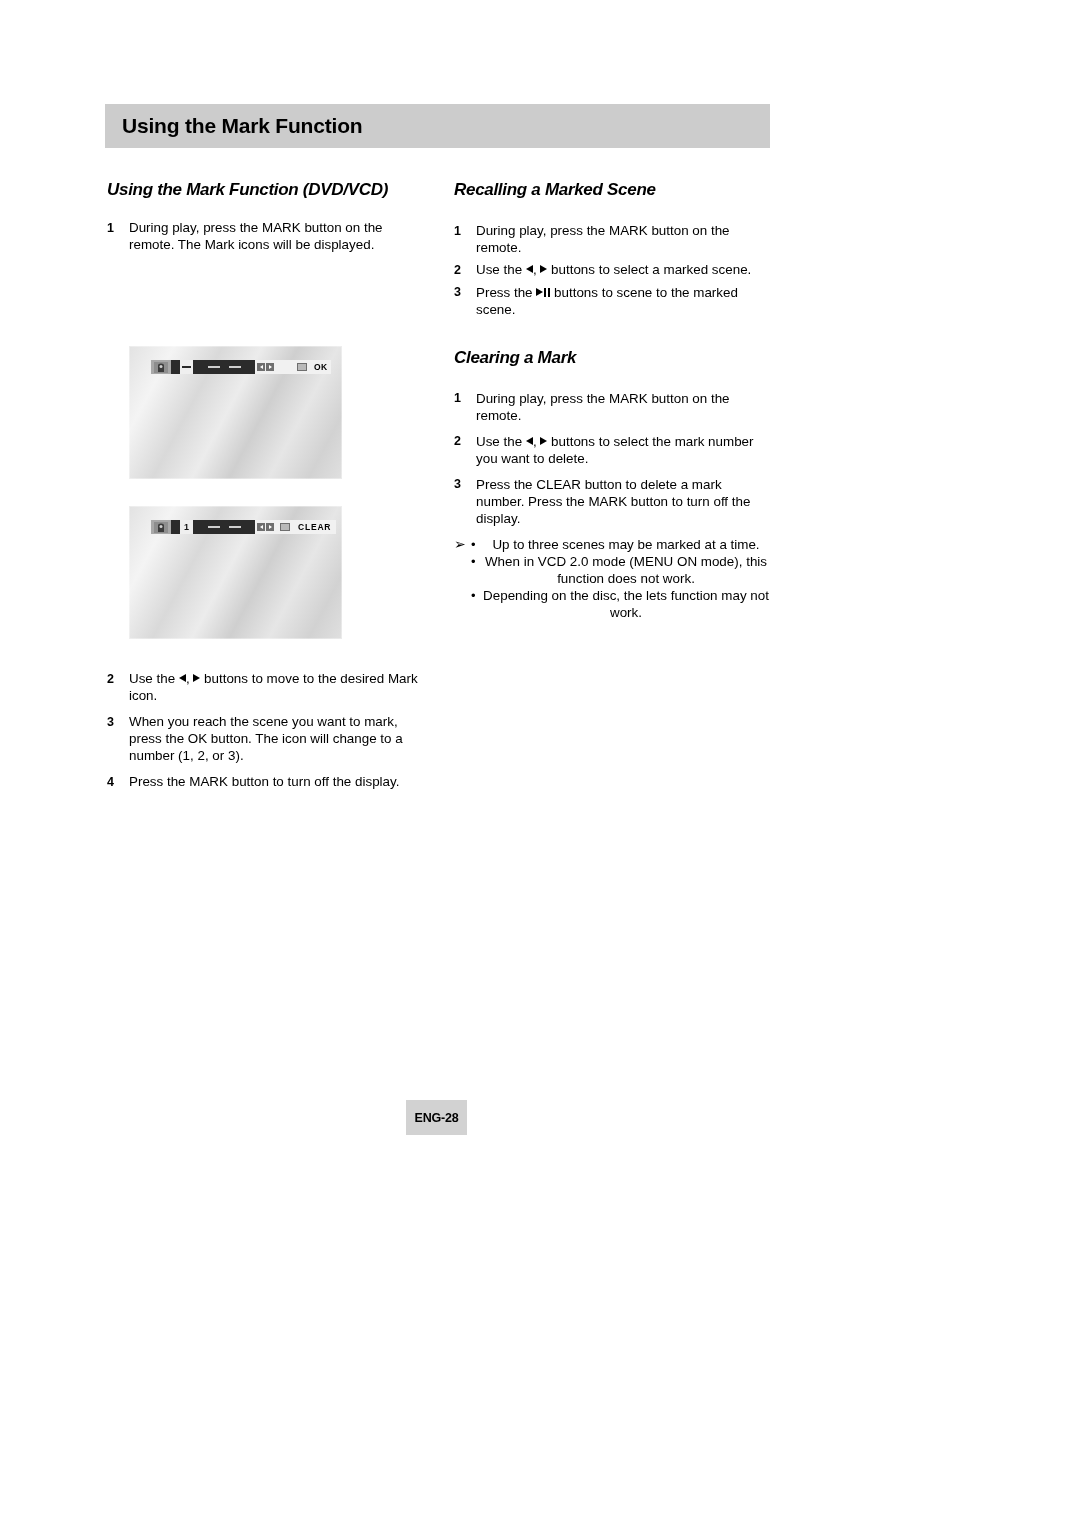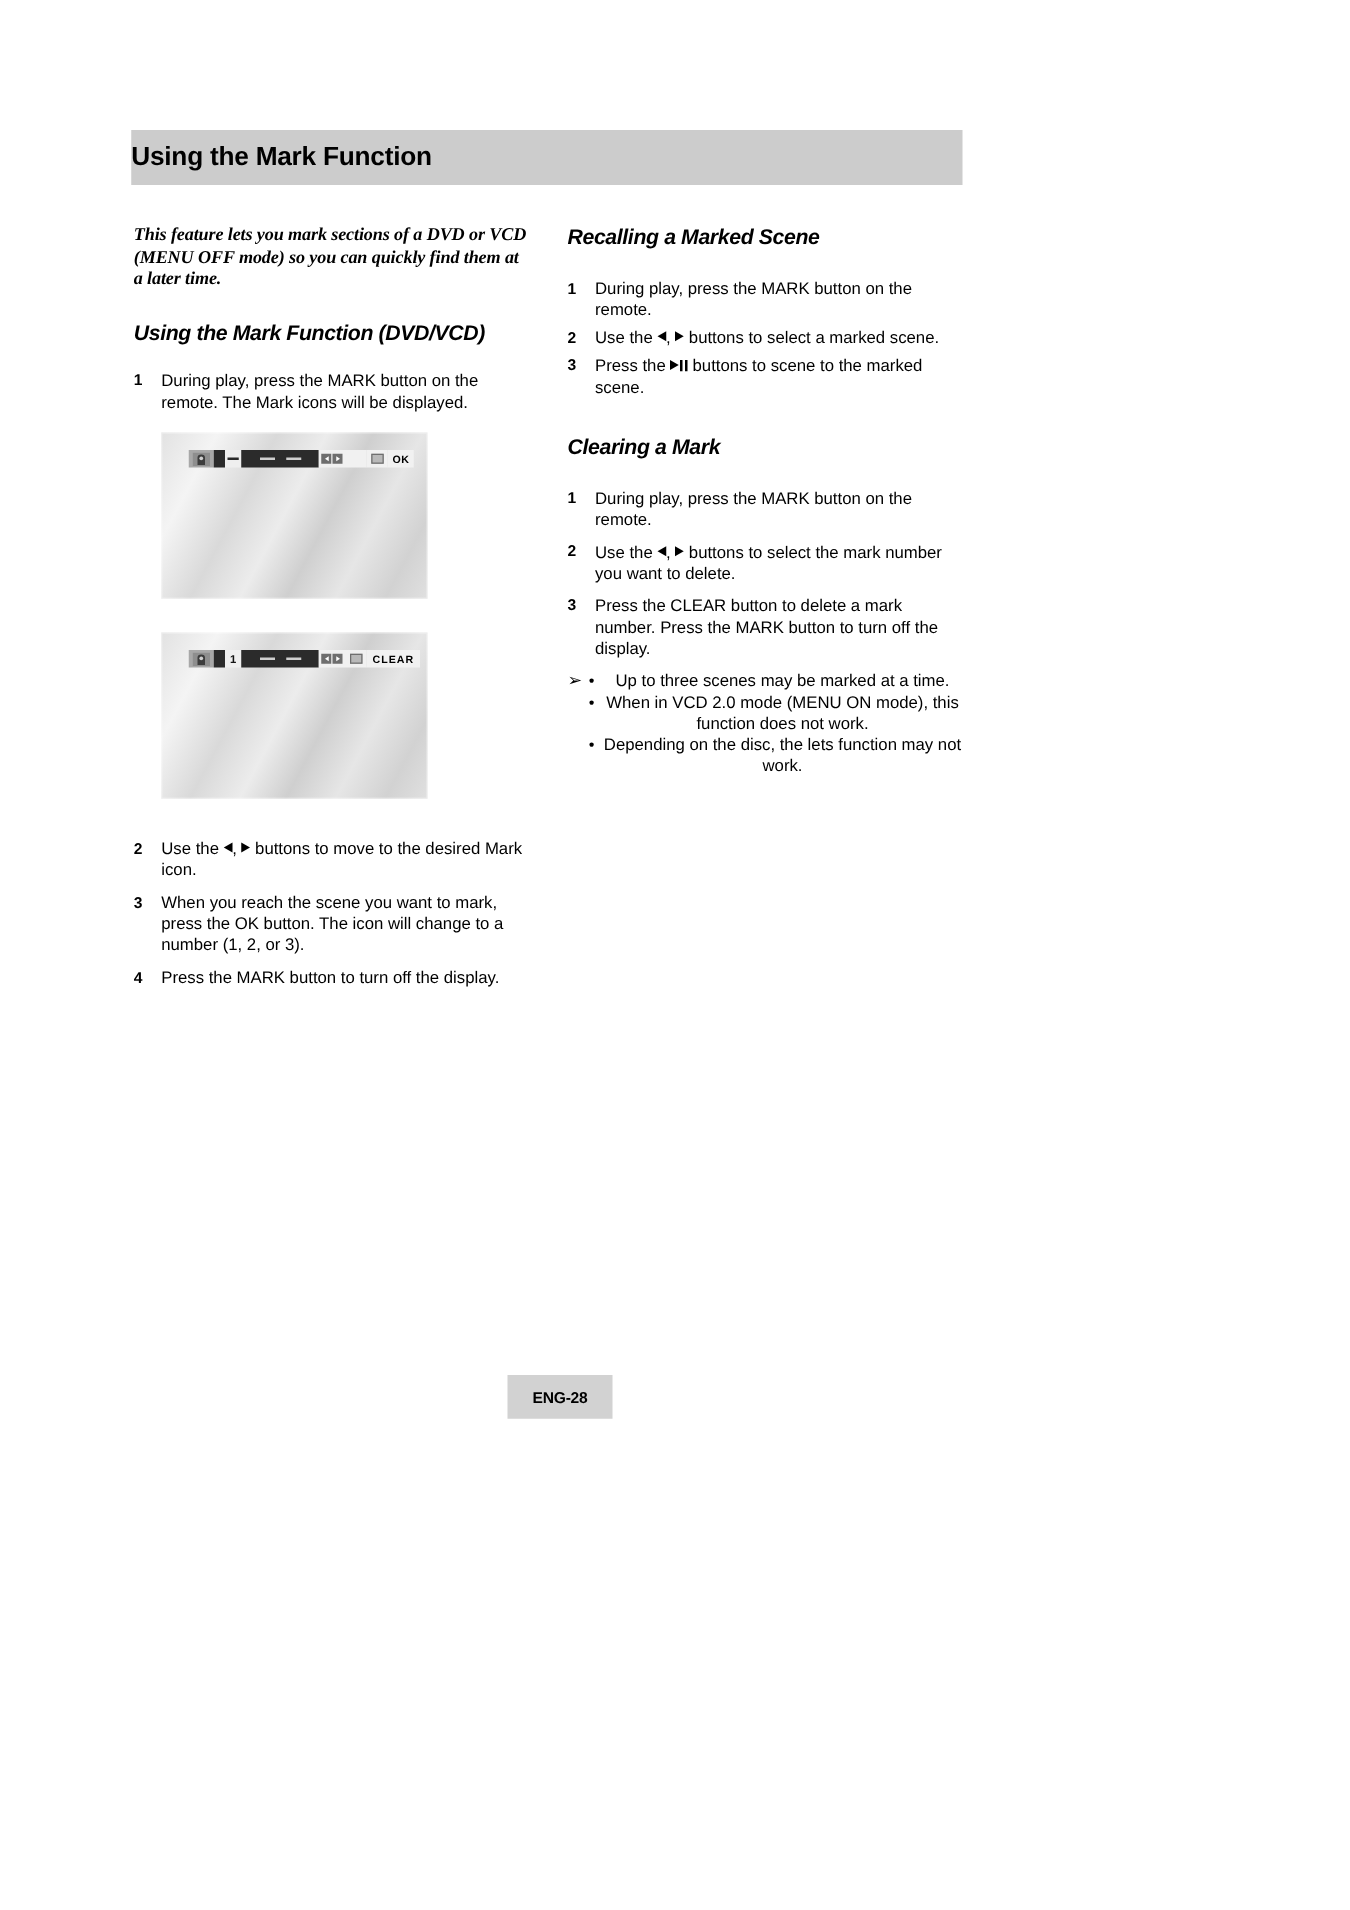--- a/index.html
+++ b/index.html
@@ -24,20 +24,21 @@
     width: 665px;
     height: 44px;
     background: #cccccc;
     display: flex;
     align-items: center;
   }
   .header-title {
     font-size: 21px;
     font-weight: bold;
     letter-spacing: -0.2px;
+    padding-left: 17px;
     color: #000;
   }
 
   
   .col-left {
     position: absolute;
     left: 107px;
     top: 180px;
     width: 315px;
   }
@@ -232,21 +233,21 @@
   .osd-label-clear {
     letter-spacing: 0.8px;
     padding: 0 5px;
   }
 
   
   .page-badge {
     position: absolute;
     left: 406px;
     top: 1100px;
-    width: 84px;
+    width: 61px;
     height: 35px;
     background: #d2d2d2;
     display: flex;
     align-items: center;
     justify-content: center;
     font-size: 12.5px;
     font-weight: bold;
     letter-spacing: -0.2px;
   }
 
@@ -272,21 +273,20 @@
 </style>
 </head>
 <body>
 
 <div class="header-bar">
   <div class="header-title">Using the Mark Function</div>
 </div>
 
 <div class="col-left">
 
-  <p class="intro">This feature lets you mark sections of a DVD or VCD (MENU OFF mode) so you can quickly find them at a later time.</p>
 
   <h2 class="sec-heading">Using the Mark Function (DVD/VCD)</h2>
 
   <div class="steps">
     <div class="step">
       <div class="step-num">1</div>
       <div class="step-body">During play, press the MARK button on the remote. The Mark icons will be displayed.</div>
     </div>
   </div>
 </div>

